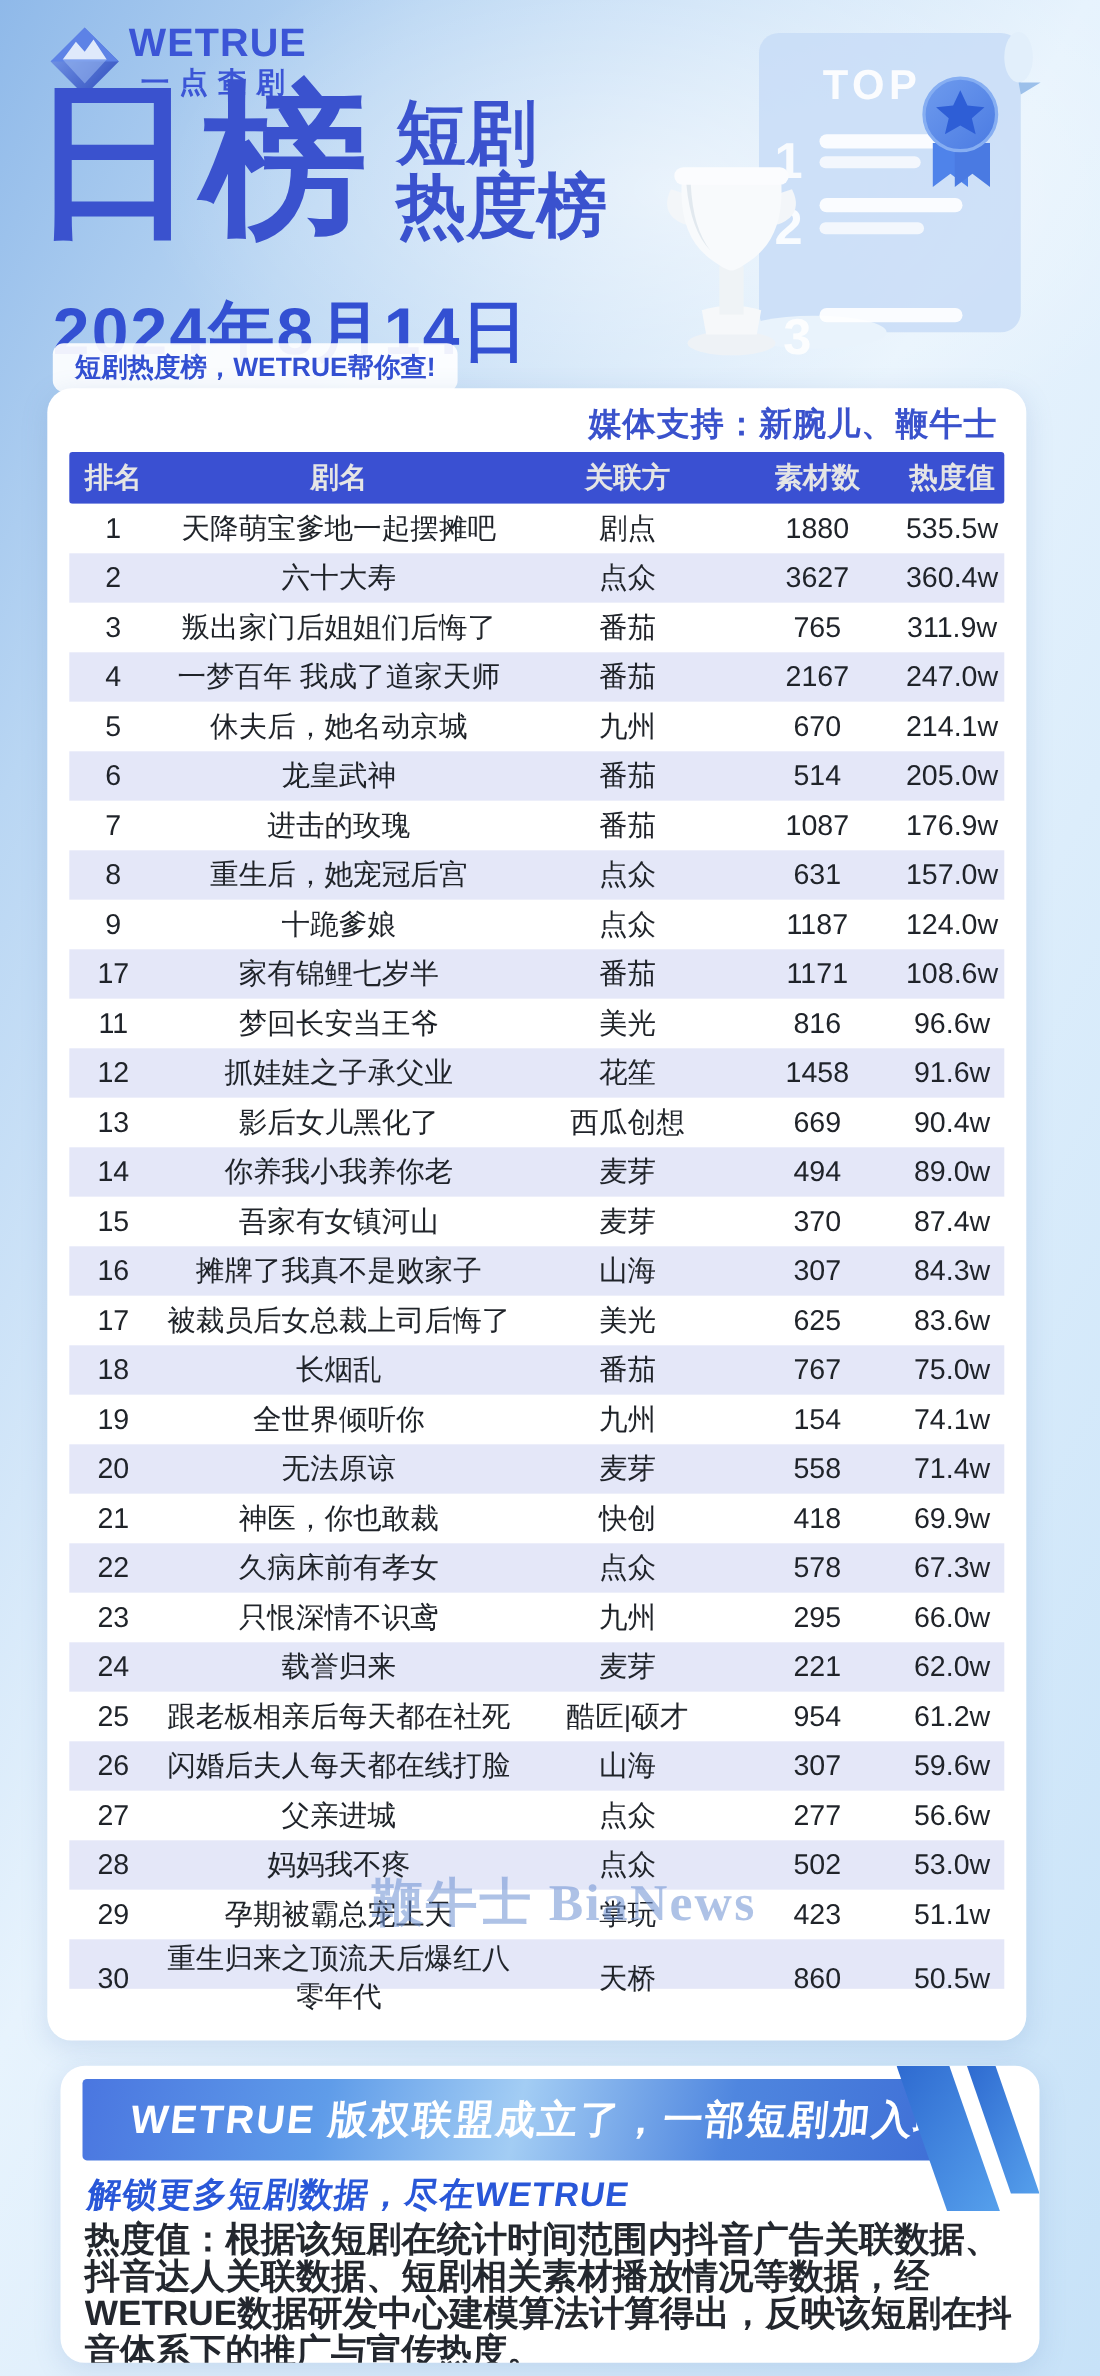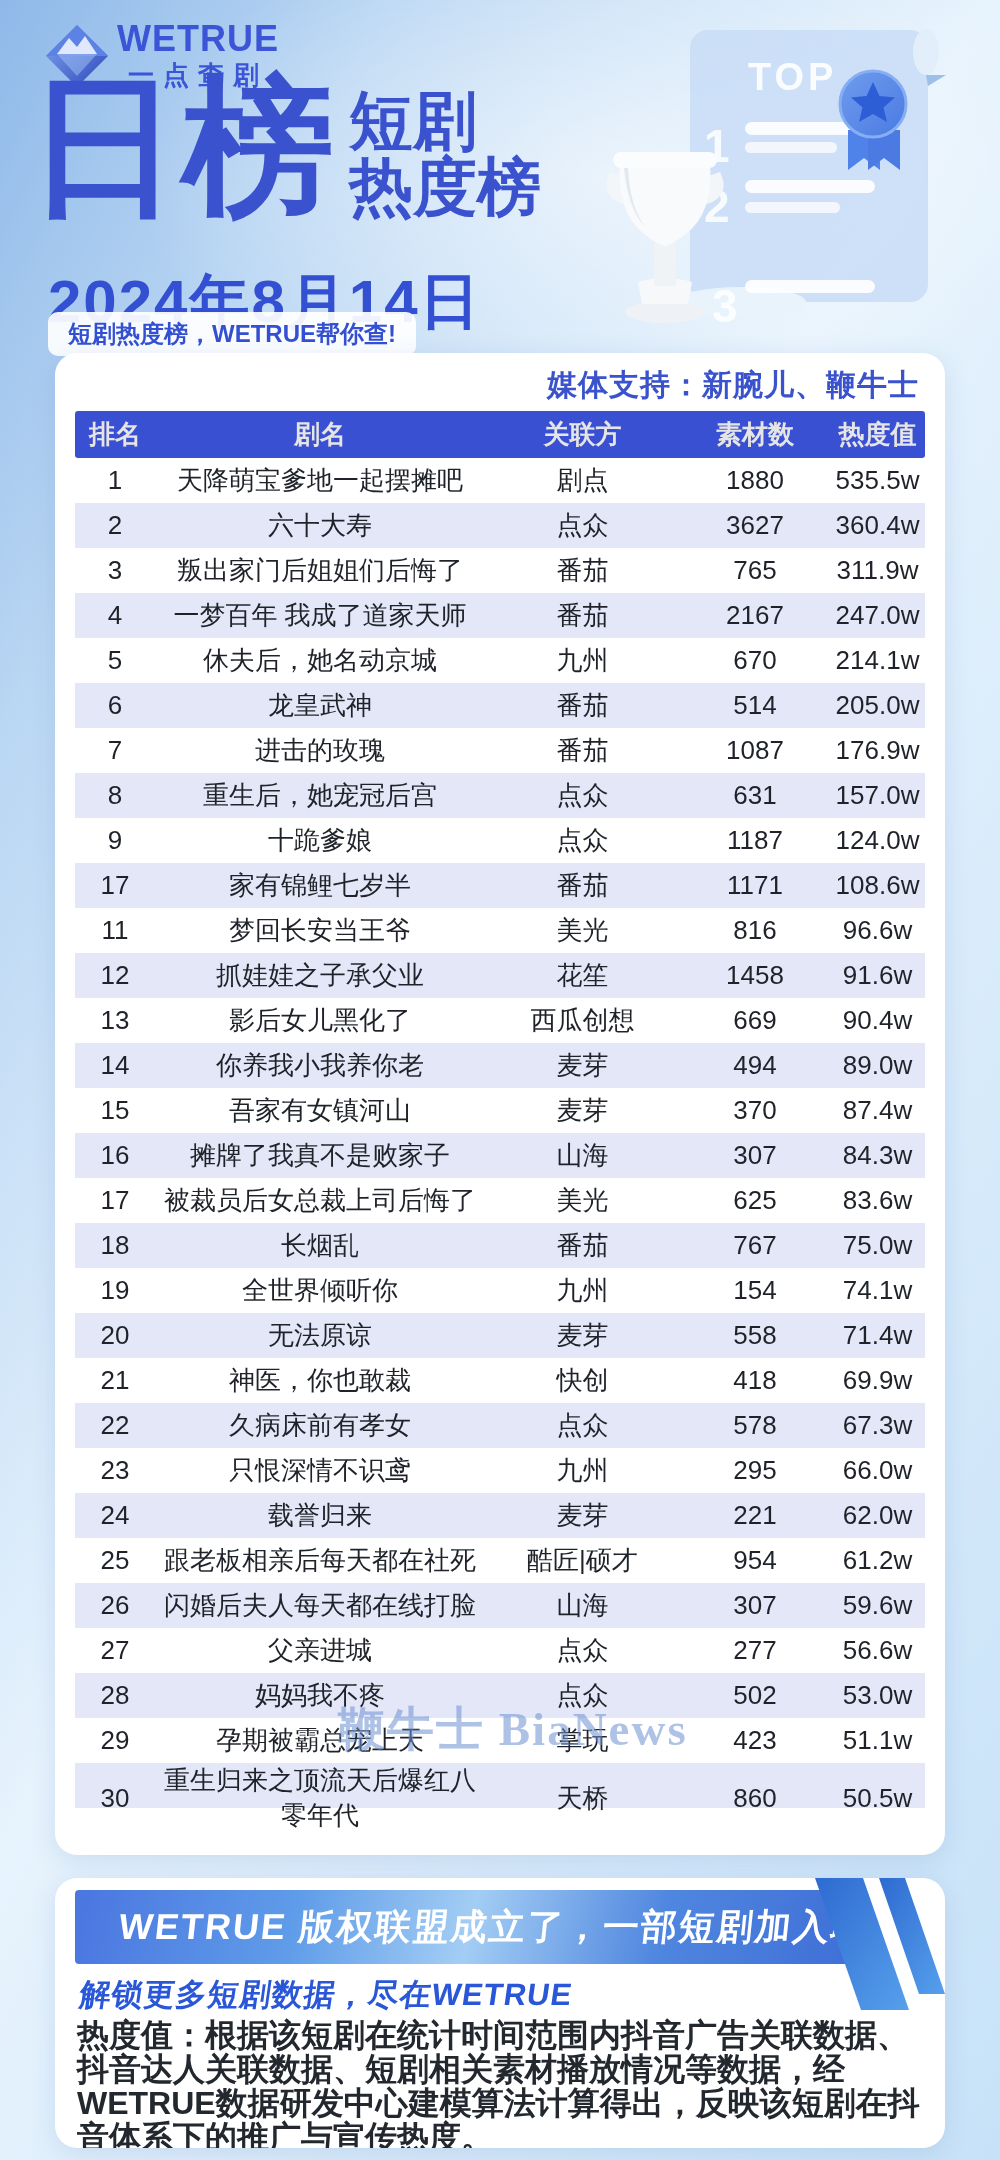--- a/index.html
+++ b/index.html
@@ -12,29 +12,29 @@
     padding-left: 16px;
   }
   
   .logo{ position:absolute; left:45px; top:20px; display:flex; align-items:flex-start; }
   .logo-mark{ width:64px; height:64px; margin-top:4px; }
   .logo-text{ margin-left:8px; }
   .brand-name{ font-size:36px; font-weight:900; color:#3b55d6; letter-spacing:1px; line-height:38px; }
   .brand-sub{ font-size:26px; font-weight:900; color:#3b55d6; letter-spacing:9px; line-height:30px; margin-top:2px;margin-left:11px; }
   .title-row{ position:absolute; left:28px; top:62px; display:flex; align-items:flex-start; }
   .title-main{ font-size:152px; line-height:168px; font-weight:900; color:#3a52ce; letter-spacing:2px; }
-  .title-sub{ margin-left:13px; padding-top:26px; }
+  .title-sub{ margin-left:24px; padding-top:26px; }
   .title-sub div{ font-size:64px; line-height:66px; font-weight:900; color:#3a52ce; }
   .date-text{ position:absolute; left:48px; top:238px; font-size:60px; font-weight:900; color:#3350d2; letter-spacing:2px;margin-top:24px; }
   .tagline-pill{ position:absolute; left:48px; top:312px; background:rgba(255,255,255,0.92); border-radius:10px;
     padding:6px 20px; font-size:24px; font-weight:800; color:#3350d2; }
   .illus{ position:absolute; left:580px; top:12px; }
   
   .card{ position:absolute; background:#ffffff; border-radius:22px; box-shadow:0 6px 24px rgba(90,130,190,0.18); }
-  .table-card{ left:55px; top:353px; width:890px; height:1502px; }
+  .table-card{ left:43px; top:353px; width:890px; height:1502px; }
   .media-support{ position:absolute; top:12px; right:26px; font-size:30px; font-weight:900; color:#3a52cc; letter-spacing:1px; }
   .table-wrap{ position:absolute; left:20px; top:58px; width:850px; }
   .thead-row{ display:grid; grid-template-columns:80px 330px 195px 150px 95px; align-items:center; text-align:center;
     background:#3a50d2; border-radius:3px; height:47px; color:#e5e5e5; font-size:26px; font-weight:700; }
   .trow{ display:grid; grid-template-columns:80px 330px 195px 150px 95px; align-items:center; text-align:center;
     height:45px; font-size:26px; color:#1f2329; font-weight:500; background:#ffffff; }
   .trow.alt{ background:#e4e7f8; }
   
   .watermark{ position:absolute; left:338px; top:1698px; font-family:"Liberation Serif","DejaVu Serif",serif;
     font-size:47px; color:rgba(108,144,210,0.55); letter-spacing:2px; font-weight:600; }

